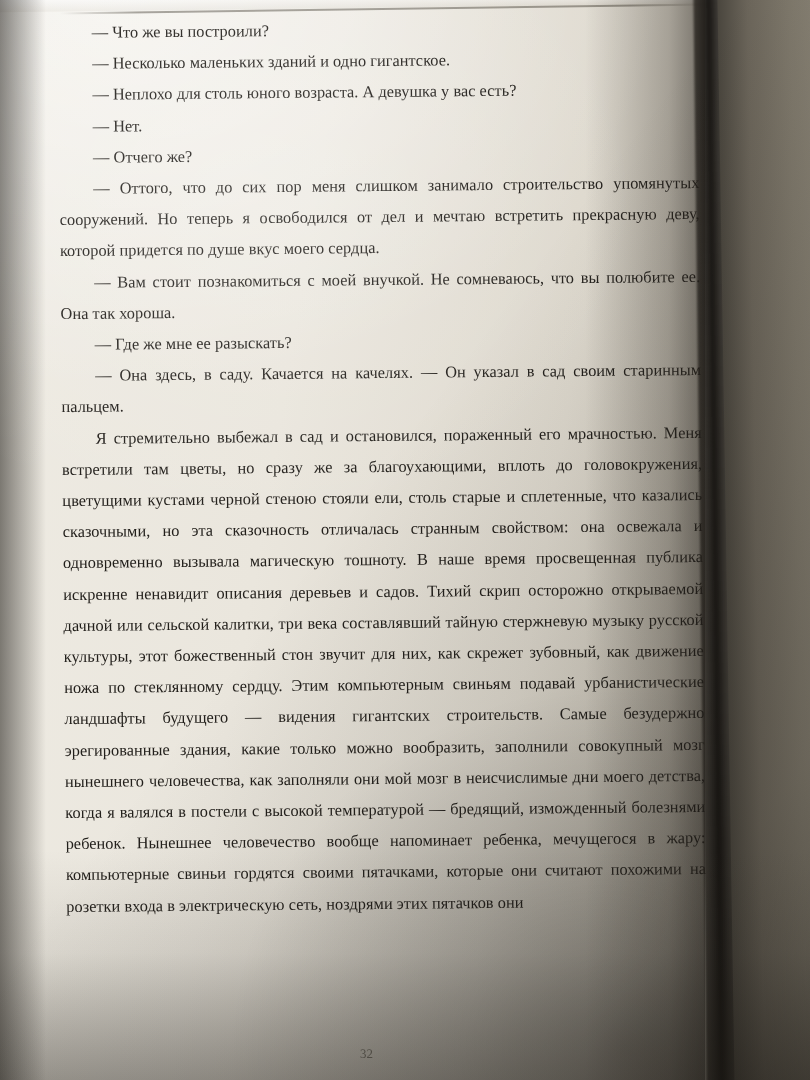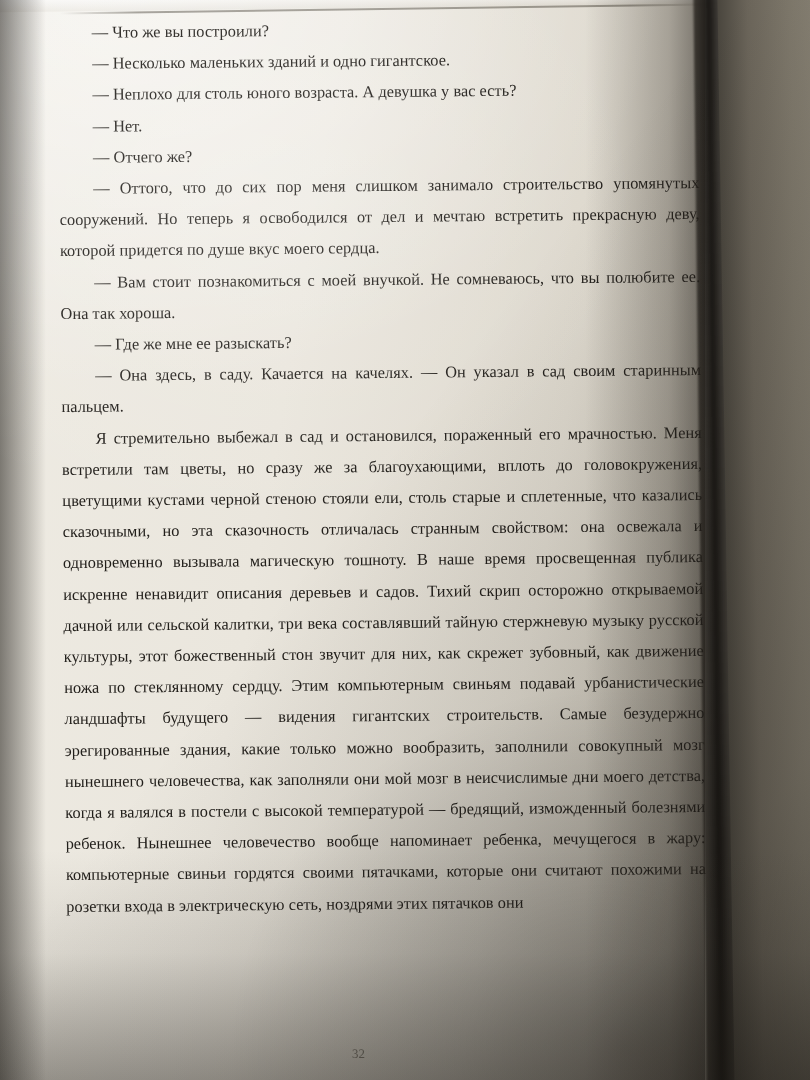--- a/index.html
+++ b/index.html
@@ -127,21 +127,21 @@
     position: absolute;
     top: 0; bottom: 0; left: 0;
     width: 46px;
     background: linear-gradient(to right, rgba(30,27,22,0.55), rgba(30,27,22,0.0));
     pointer-events: none;
   }
 
   .page-number {
     position: absolute;
     bottom: 18px;
-    left: 352px;
+    left: 360px;
     font-size: 13px;
     color: rgba(40,36,30,0.55);
     transform: rotate(-0.6deg);
     margin-top: 21px;
   }
 </style>
 </head>
 <body>
 
 <div id="page">

